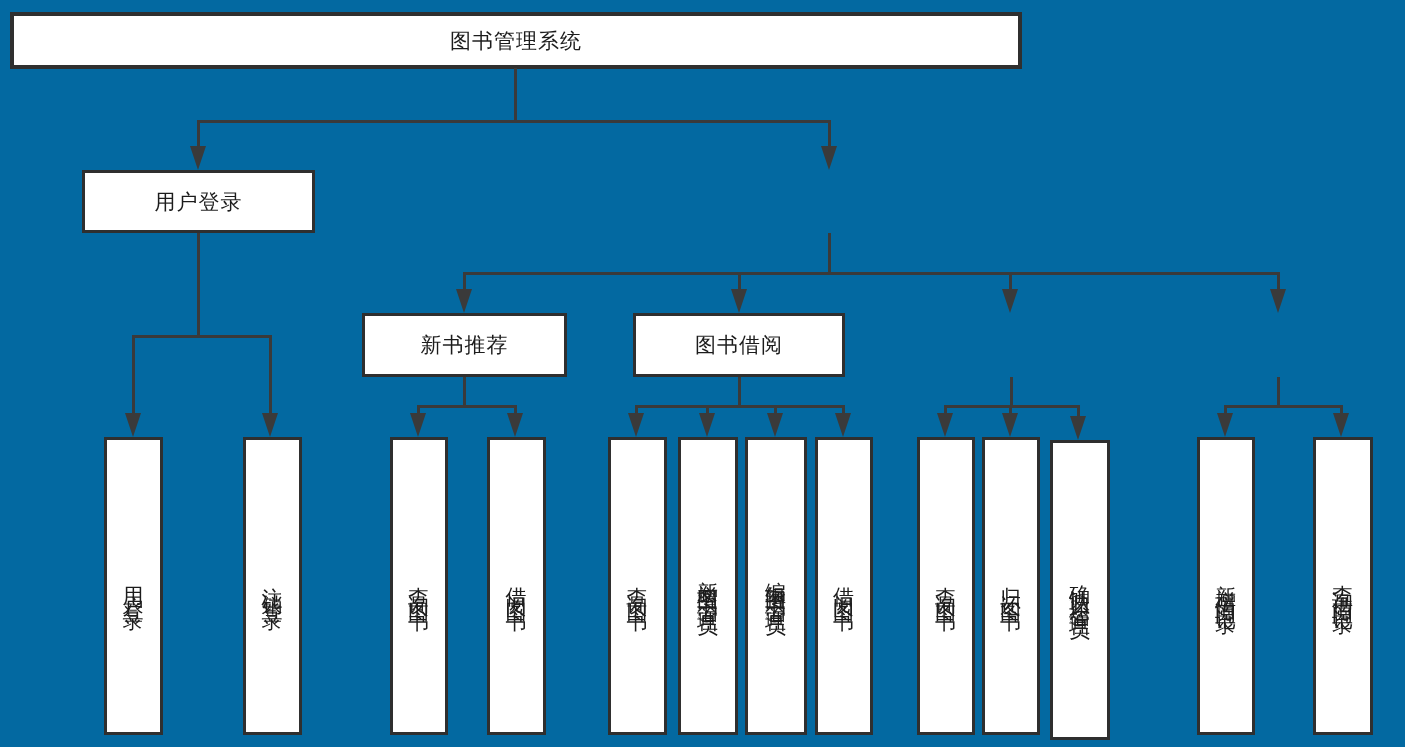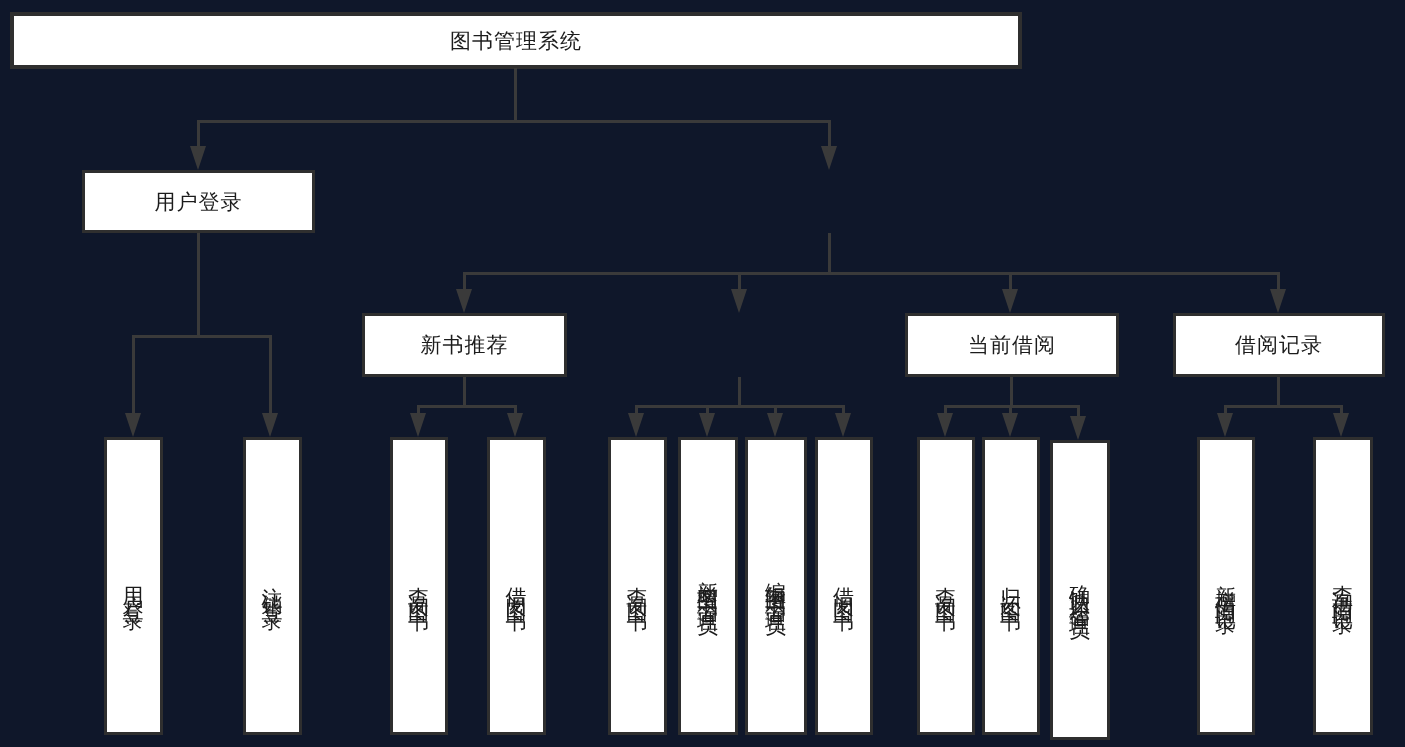--- a/index.html
+++ b/index.html
@@ -4,21 +4,21 @@
 <style>
   :root{
     --line:#3a3a3a;
     --border:#2f2f2f;
     --text:#1c1c1c;
   }
   html,body{margin:0;padding:0;background:#fff;}
   .stage{
     position:relative;
     width:1405px;height:747px;
-    background:#0f172a;
+    background:#0369a1;
     font-family:"Liberation Sans","DejaVu Sans",sans-serif;
     color:var(--text);
     overflow:hidden;
   }
   .box{
     position:absolute;
     background:#fff;
     border:3px solid var(--border);
     box-sizing:border-box;
     display:flex;align-items:center;justify-content:center;
@@ -100,25 +100,22 @@
     <div class="arrow" style="left:731px;top:289px;"></div>
     <div class="vl" style="left:1009px;top:272px;height:20px;"></div>
     <div class="arrow" style="left:1002px;top:289px;"></div>
     <div class="vl" style="left:1277px;top:272px;height:20px;"></div>
     <div class="arrow" style="left:1270px;top:289px;"></div>
   </div>
 
   <div class="box" style="left:362px;top:313px;width:205px;height:64px;">
     <span>新书推荐</span>
   </div>
-  <div class="box" style="left:905px;top:313px;width:214px;height:64px;">
-    <span>当前借阅</span>
-  </div>
-  <div class="box" style="left:1173px;top:313px;width:212px;height:64px;">
-    <span>借阅记录</span>
+  <div class="box" style="left:633px;top:313px;width:212px;height:64px;">
+    <span>图书借阅</span>
   </div>
 
   <div>
     <div class="vl" style="left:463px;top:377px;height:28px;"></div>
     <div class="hl" style="left:417px;top:405px;width:100px;"></div>
     <div class="vl" style="left:417px;top:405px;height:12px;"></div>
     <div class="arrow" style="left:410px;top:413px;"></div>
     <div class="vl" style="left:514px;top:405px;height:12px;"></div>
     <div class="arrow" style="left:507px;top:413px;"></div>
   </div>

